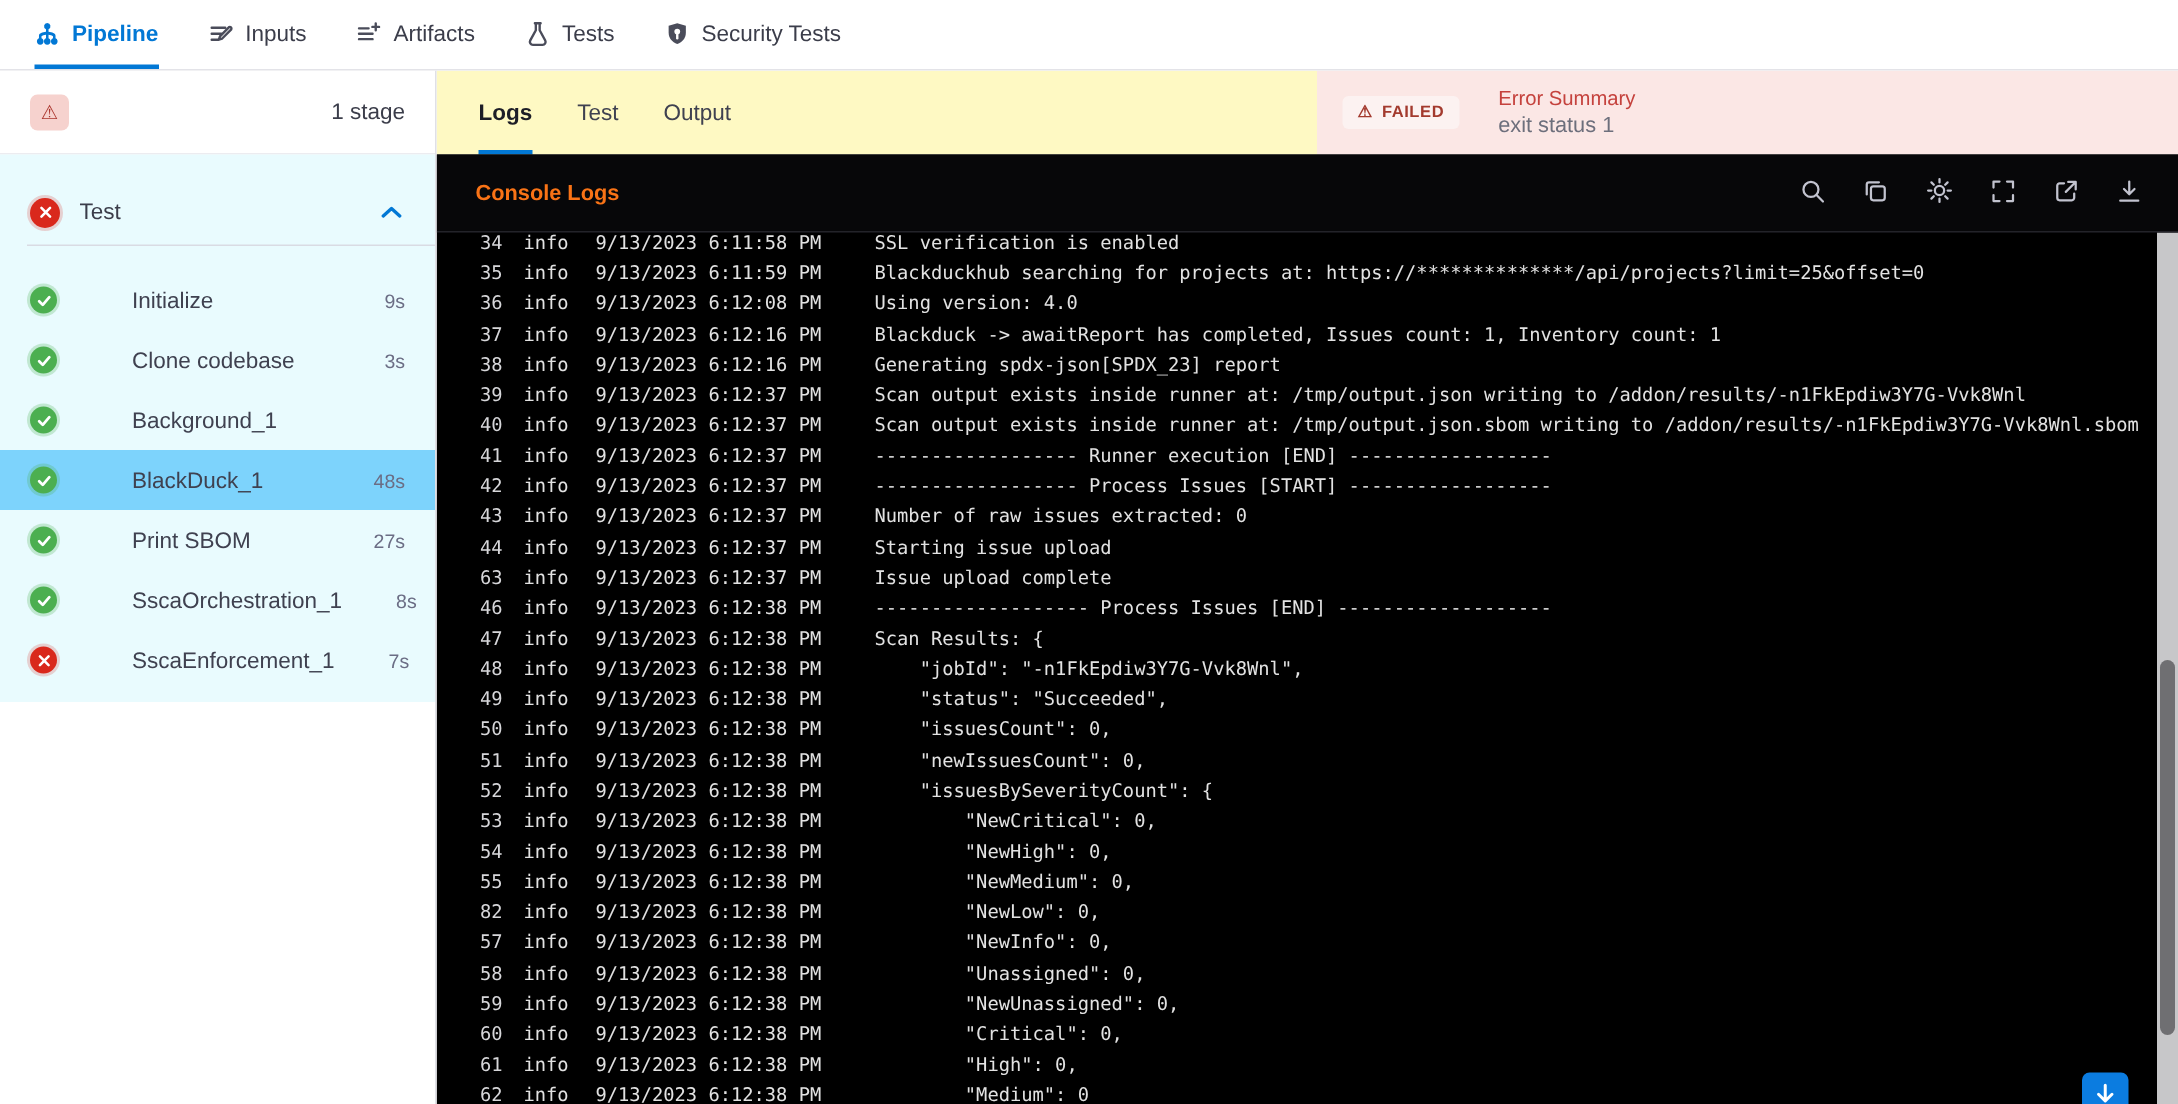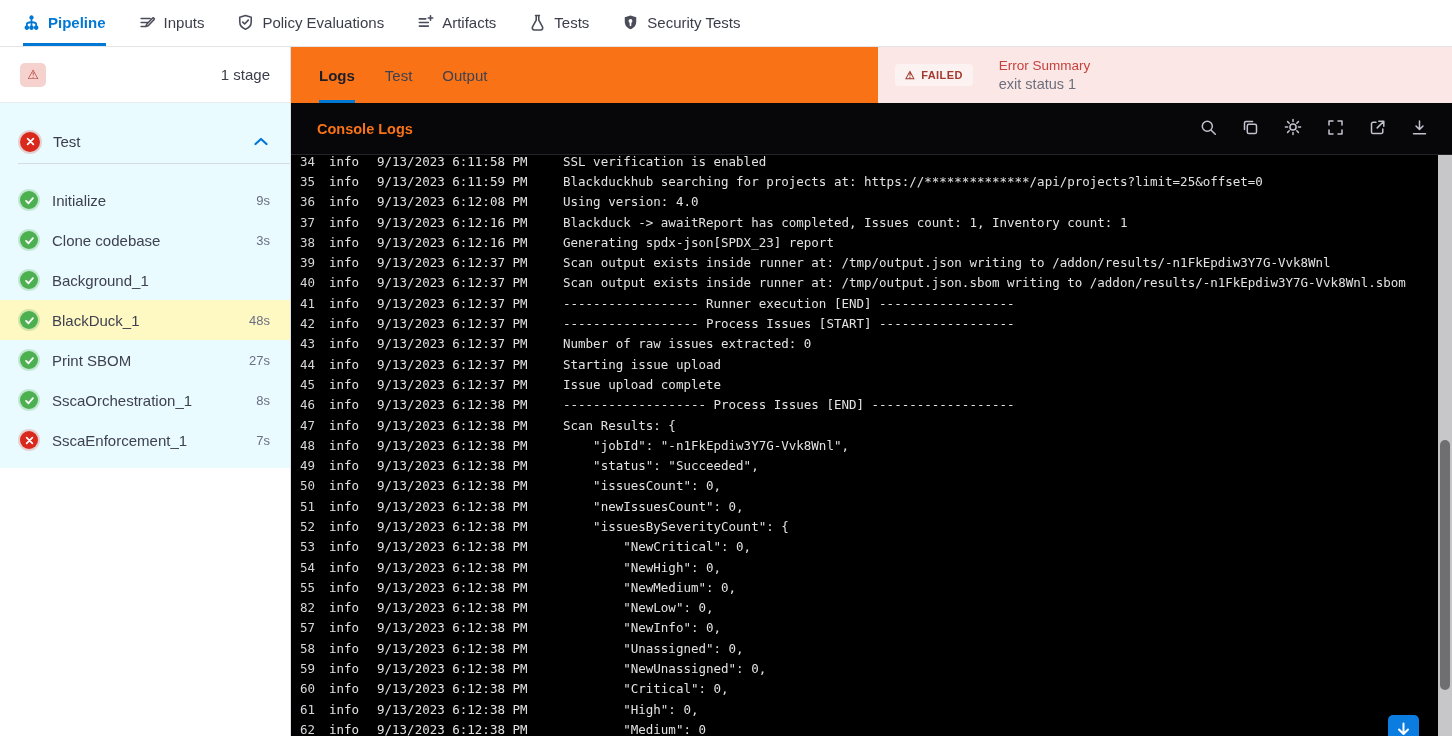--- a/index.html
+++ b/index.html
@@ -30,55 +30,55 @@
   .sidebar-head { height:56px; display:flex; align-items:center; padding:0 20px; border-bottom:1px solid #ececf0; }
   .warn-chip { width:26px; height:24px; border-radius:5px; background:#f6d2ce; display:flex;
                align-items:center; justify-content:center; color:#ab352d; font-size:13px; line-height:1; }
   .stage-count { margin-left:auto; font-size:15px; color:#3b3d4a; }
   .stage-group { background:#e9fbfe; padding-bottom:8px; }
   .group-head { height:60px; display:flex; align-items:center; padding:17px 22px 0 20px; cursor:pointer; }
   .group-name { margin-left:13px; font-size:15px; color:#3b3d4a; }
   .group-chevron { margin-left:auto; display:flex; color:#0278d5; cursor:pointer; }
   .group-divider { height:1px; background:#d9dbe3; margin-left:18px; }
   .steps { padding-top:16px; }
-  .step { height:40px; display:flex; align-items:center; padding:0 20px; cursor:pointer; }
-  .step.selected { background:#fef9c3; }
+  .step { height:40px; display:flex; align-items:center; padding:0 20px; cursor:pointer;gap:36px; }
+  .step.selected { background:#7dd3fc; }
   .step-name { margin-left:14px; font-size:15px; color:#3f4150; }
   .step-duration { margin-left:auto; font-size:13px; color:#6b6d85; }
   .dot { border-radius:50%; display:flex; align-items:center; justify-content:center; flex:none; }
   .dot.success { background:#4caf50; box-shadow:0 0 0 2px rgba(76,175,80,.25); }
   .dot.failed  { background:#d9281c; box-shadow:0 0 0 2px rgba(217,40,28,.2); }
   .dot-18 { width:18px; height:18px; }
   .dot-20 { width:20px; height:20px; }
 
   
   .content { position:absolute; top:47px; left:291px; right:0; bottom:0; }
   .content-top { height:56px; display:flex; }
-  .log-tabs { width:587px; background:#f97316; display:flex; align-items:stretch; padding-left:28px; gap:30px; }
+  .log-tabs { width:587px; background:#fef9c3; display:flex; align-items:stretch; padding-left:28px; gap:30px; }
   .log-tab { display:flex; align-items:center; font-size:15px; color:#3f4150;
              border-bottom:3px solid transparent; padding-top:3px; cursor:pointer; }
   .log-tab.active { font-weight:700; color:#1d1e27; border-bottom-color:#0278d5; }
   .error-panel { flex:1; background:#fbe7e5; display:flex; align-items:center; padding-left:17px; }
   .failed-badge { background:#fcf2f1; border-radius:4px; padding:5px 10px; display:flex; align-items:center;
                   gap:6px; color:#a33a2e; font-size:11px; font-weight:700; letter-spacing:.4px; }
   .failed-badge .tri { font-size:11px; line-height:1; }
   .error-text { margin-left:26px; }
   .error-title { font-size:13.5px; color:#c5423d; }
   .error-msg { font-size:14.5px; color:#6d6f7c; margin-top:3px; }
 
   
   .console { position:absolute; top:56px; left:0; right:0; bottom:0; background:#000; }
   .console-head { height:52px; display:flex; align-items:center; padding:0 24px 0 26px;
                   background:#070709; border-bottom:1px solid #232329; }
   .console-title { font-size:14.5px; font-weight:700; color:#f97316; }
   .console-actions { margin-left:auto; display:flex; align-items:center; gap:25px; }
   .tool-btn { background:none; border:none; color:#c2c3cf; display:flex; cursor:pointer; padding:0; }
   .console-body { position:absolute; top:52px; left:0; right:0; bottom:0; overflow:hidden; }
   #log-lines { margin-top:-4px; }
-  .log-line { display:flex; align-items:center; height:20.3px; 
+  .log-line { display:flex; align-items:center; height:20.3px; padding-left:20px;
               font-family:"DejaVu Sans Mono", monospace; font-size:12.5px; color:#e2e2e2; }
   .ln  { width:24px; text-align:right; flex:none; color:#d6d6d9; }
   .lvl { width:34px; margin-left:14px; flex:none; }
   .ts  { width:162px; margin-left:14px; flex:none; }
   .msg { margin-left:24px; white-space:pre; flex:none; }
 
   .v-scrollbar { position:absolute; top:0; right:0; bottom:0; width:14px; background:#c7c7c9; cursor:pointer; }
   .v-thumb { position:absolute; left:2px; right:2px; top:49%; height:43%; background:#6f6f72; border-radius:7px; cursor:grab; }
   .scroll-bottom-btn { position:absolute; right:33px; bottom:-6px; width:31px; height:27px; border-radius:5px;
                        background:#0b7ce0; color:#fff; border:none; display:flex; align-items:center;
@@ -98,29 +98,20 @@
         <span>Pipeline</span>
    </div>
       <div class="nav-tab">
      <span class="icon">
           <svg width="17" height="17" viewBox="0 0 16 16" fill="none" stroke="currentColor" stroke-width="1.5" stroke-linecap="round" stroke-linejoin="round">
             <path d="M2 4.2h8.5M2 8h6M2 11.8h4"></path>
             <path d="M14.3 5.2 8.6 11l-2.1.7.7-2.1 5.7-5.8a1.05 1.05 0 0 1 1.4 1.4z"></path>
           </svg>
         </span>
         <span>Inputs</span>
-   </div>
-      <div class="nav-tab">
-     <span class="icon">
-          <svg width="17" height="17" viewBox="0 0 16 16" fill="none" stroke="currentColor" stroke-width="1.5" stroke-linecap="round" stroke-linejoin="round">
-            <path d="M8 1.4 13.4 3v4.4c0 3.4-2.2 5.9-5.4 7-3.2-1.1-5.4-3.6-5.4-7V3z"></path>
-            <polyline points="5.4,7.6 7.2,9.4 10.6,5.8"></polyline>
-          </svg>
-        </span>
-        <span>Policy Evaluations</span>
    </div>
       <div class="nav-tab">
      <span class="icon">
           <svg width="17" height="17" viewBox="0 0 16 16" fill="none" stroke="currentColor" stroke-width="1.5" stroke-linecap="round" stroke-linejoin="round">
             <path d="M12.7 1.6v4.2M10.6 3.7h4.2"></path>
             <path d="M2.2 4.6h6M2.2 8h8.5M2.2 11.4h8.5"></path>
           </svg>
         </span>
         <span>Artifacts</span>
    </div>
@@ -357,21 +348,21 @@
      <span class="ts">9/13/2023 6:12:37 PM</span>
      <span class="msg">Number of raw issues extracted: 0</span>
    </div>
           <div class="log-line">
      <span class="ln">44</span>
      <span class="lvl">info</span>
      <span class="ts">9/13/2023 6:12:37 PM</span>
      <span class="msg">Starting issue upload</span>
    </div>
           <div class="log-line">
-     <span class="ln">45</span>
+     <span class="ln">63</span>
      <span class="lvl">info</span>
      <span class="ts">9/13/2023 6:12:37 PM</span>
      <span class="msg">Issue upload complete</span>
    </div>
           <div class="log-line">
      <span class="ln">46</span>
      <span class="lvl">info</span>
      <span class="ts">9/13/2023 6:12:38 PM</span>
      <span class="msg">------------------- Process Issues [END] -------------------</span>
    </div>

